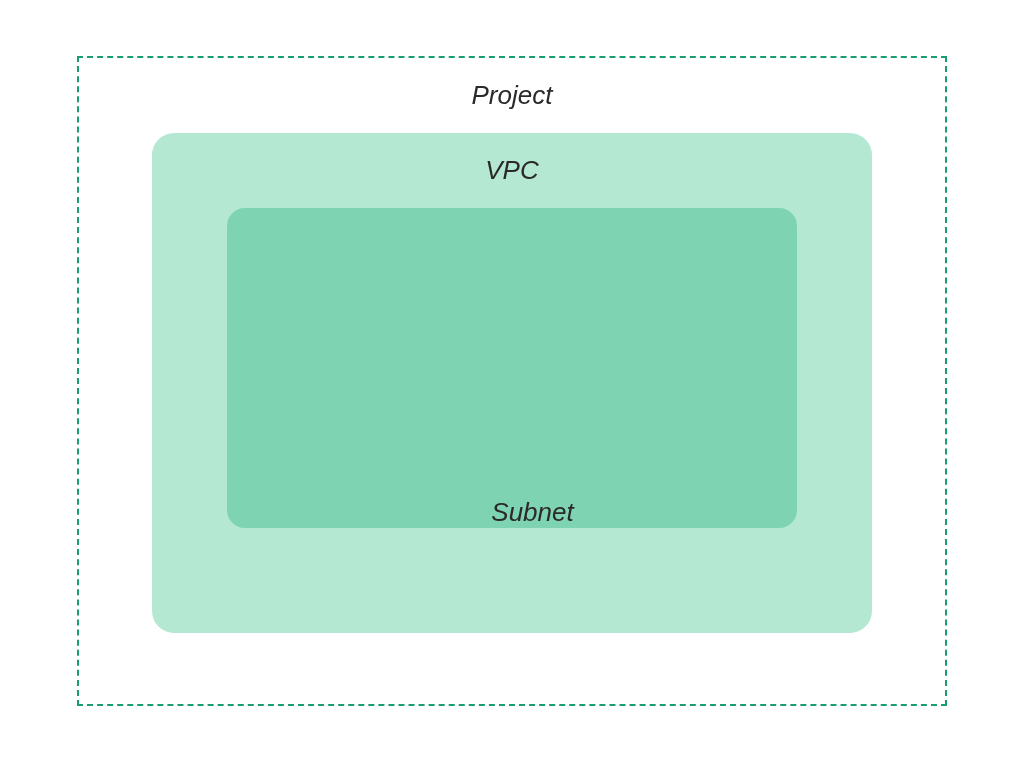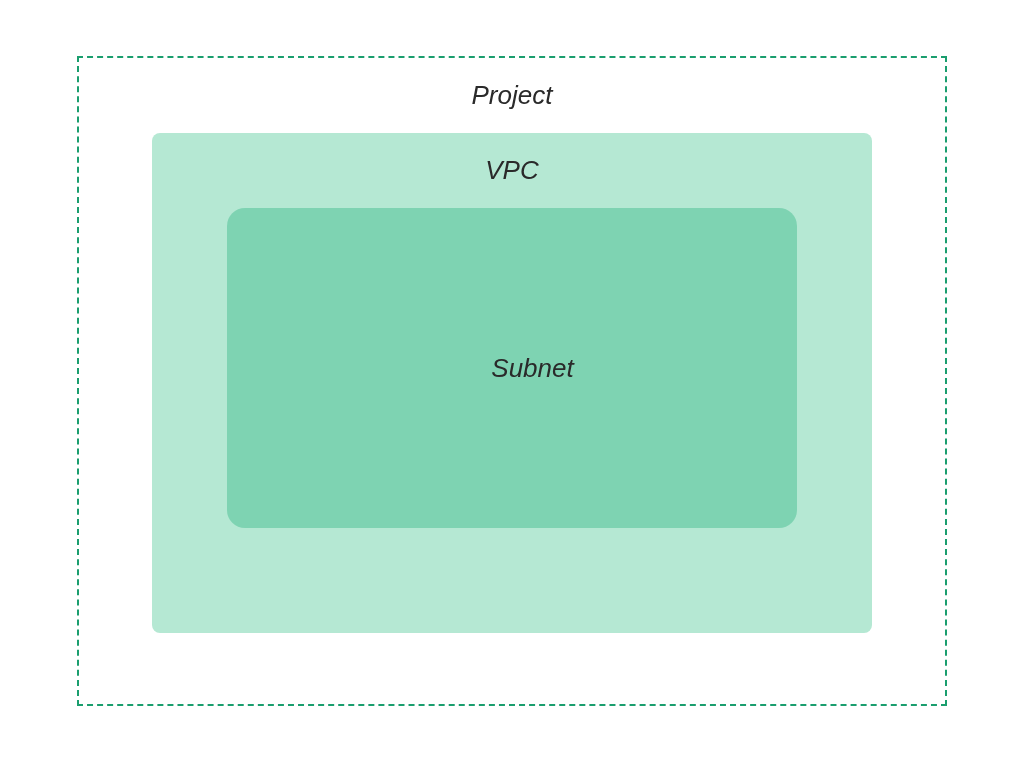--- a/index.html
+++ b/index.html
@@ -34,41 +34,41 @@
       font-size: 26px;
       color: #2a2a2a;
       font-weight: 400;
       margin-bottom: 22px;
     }
     
     .vpc-box {
       width: 720px;
       height: 500px;
       background: #b5e8d3;
-      border-radius: 8px;
+      border-radius: 22px;
       display: flex;
       flex-direction: column;
       align-items: center;
       padding-top: 22px;
     }
     
     .vpc-label {
       font-size: 26px;
       color: #2a2a2a;
       font-weight: 400;
       margin-bottom: 22px;
     }
     
     .subnet-box {
       width: 570px;
       height: 320px;
       background: #7ed3b2;
       border-radius: 18px;
       display: flex;
-      align-items: center;
+      align-items: flex-end;
       justify-content: center;
       padding-left: 41px;
     }
     
     .subnet-label {
       font-size: 26px;
       color: #2a2a2a;
       font-weight: 400;
     }
   </style>

